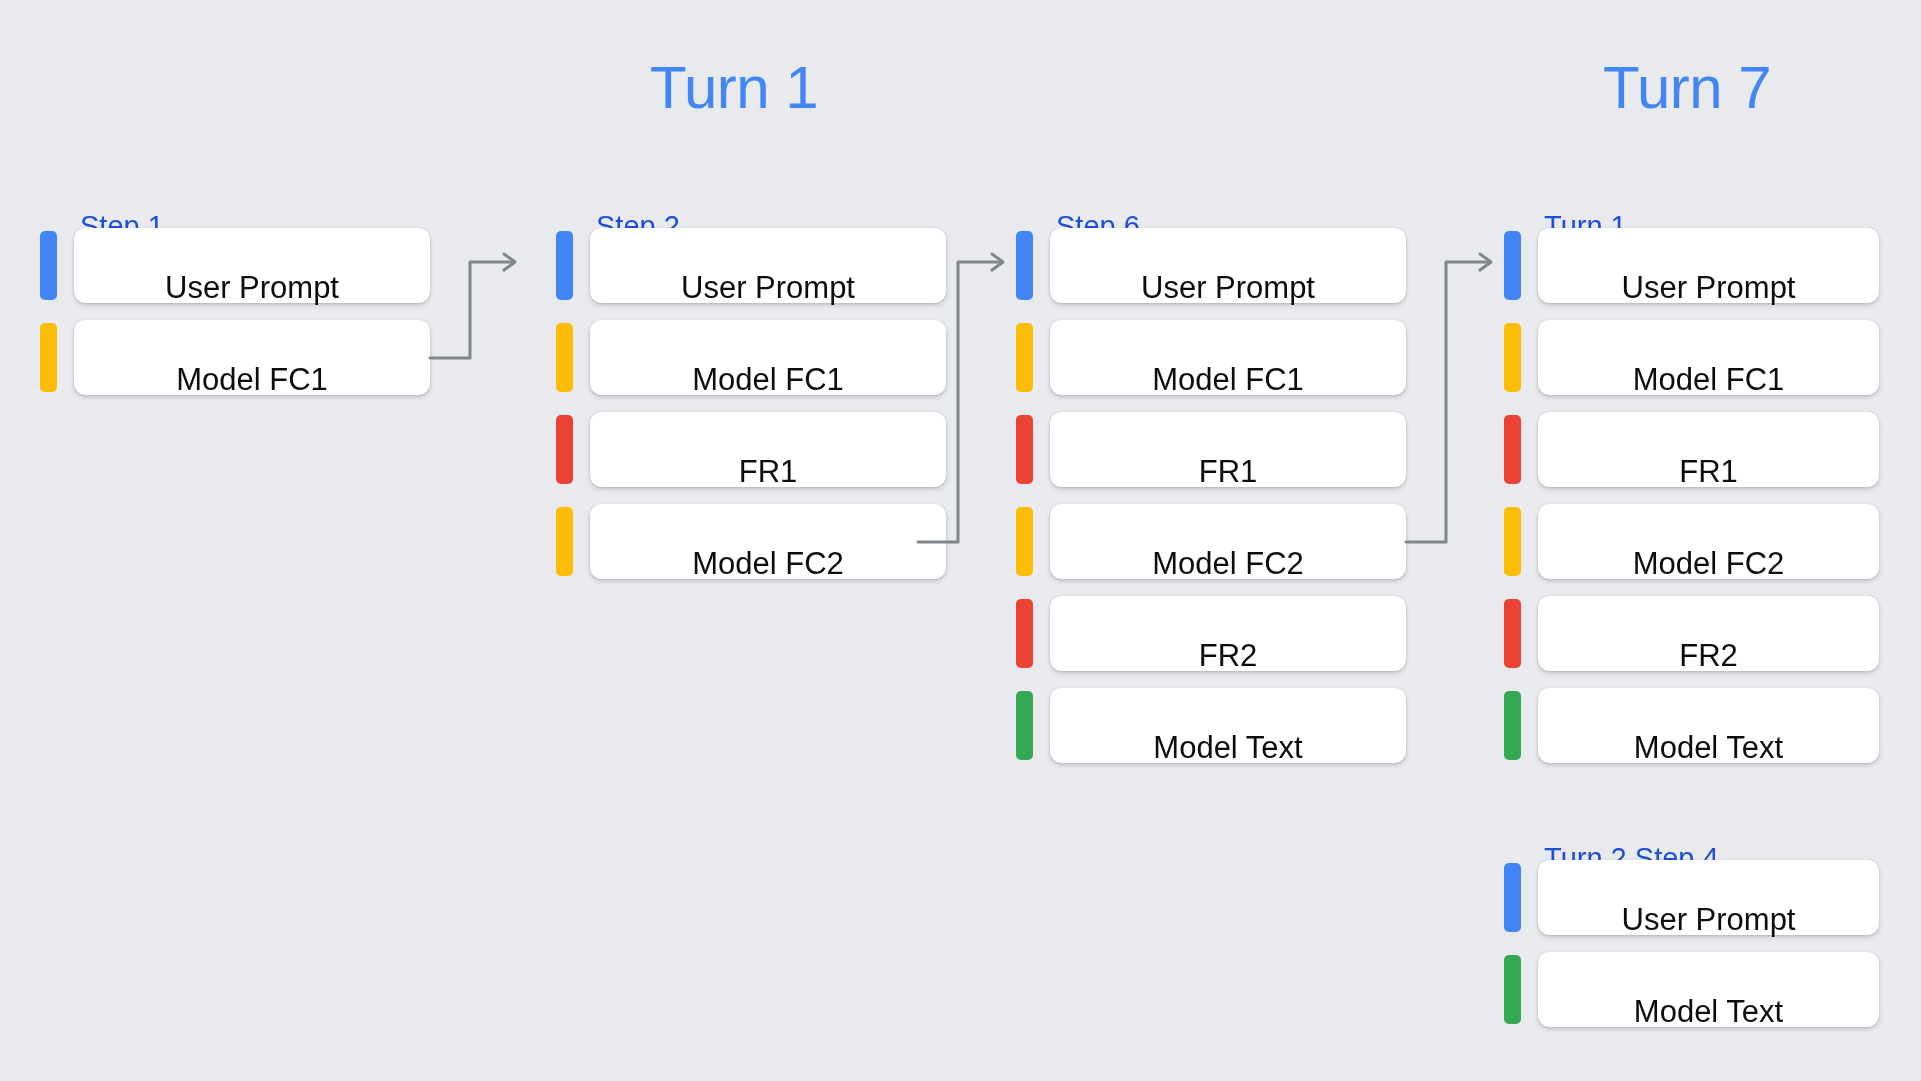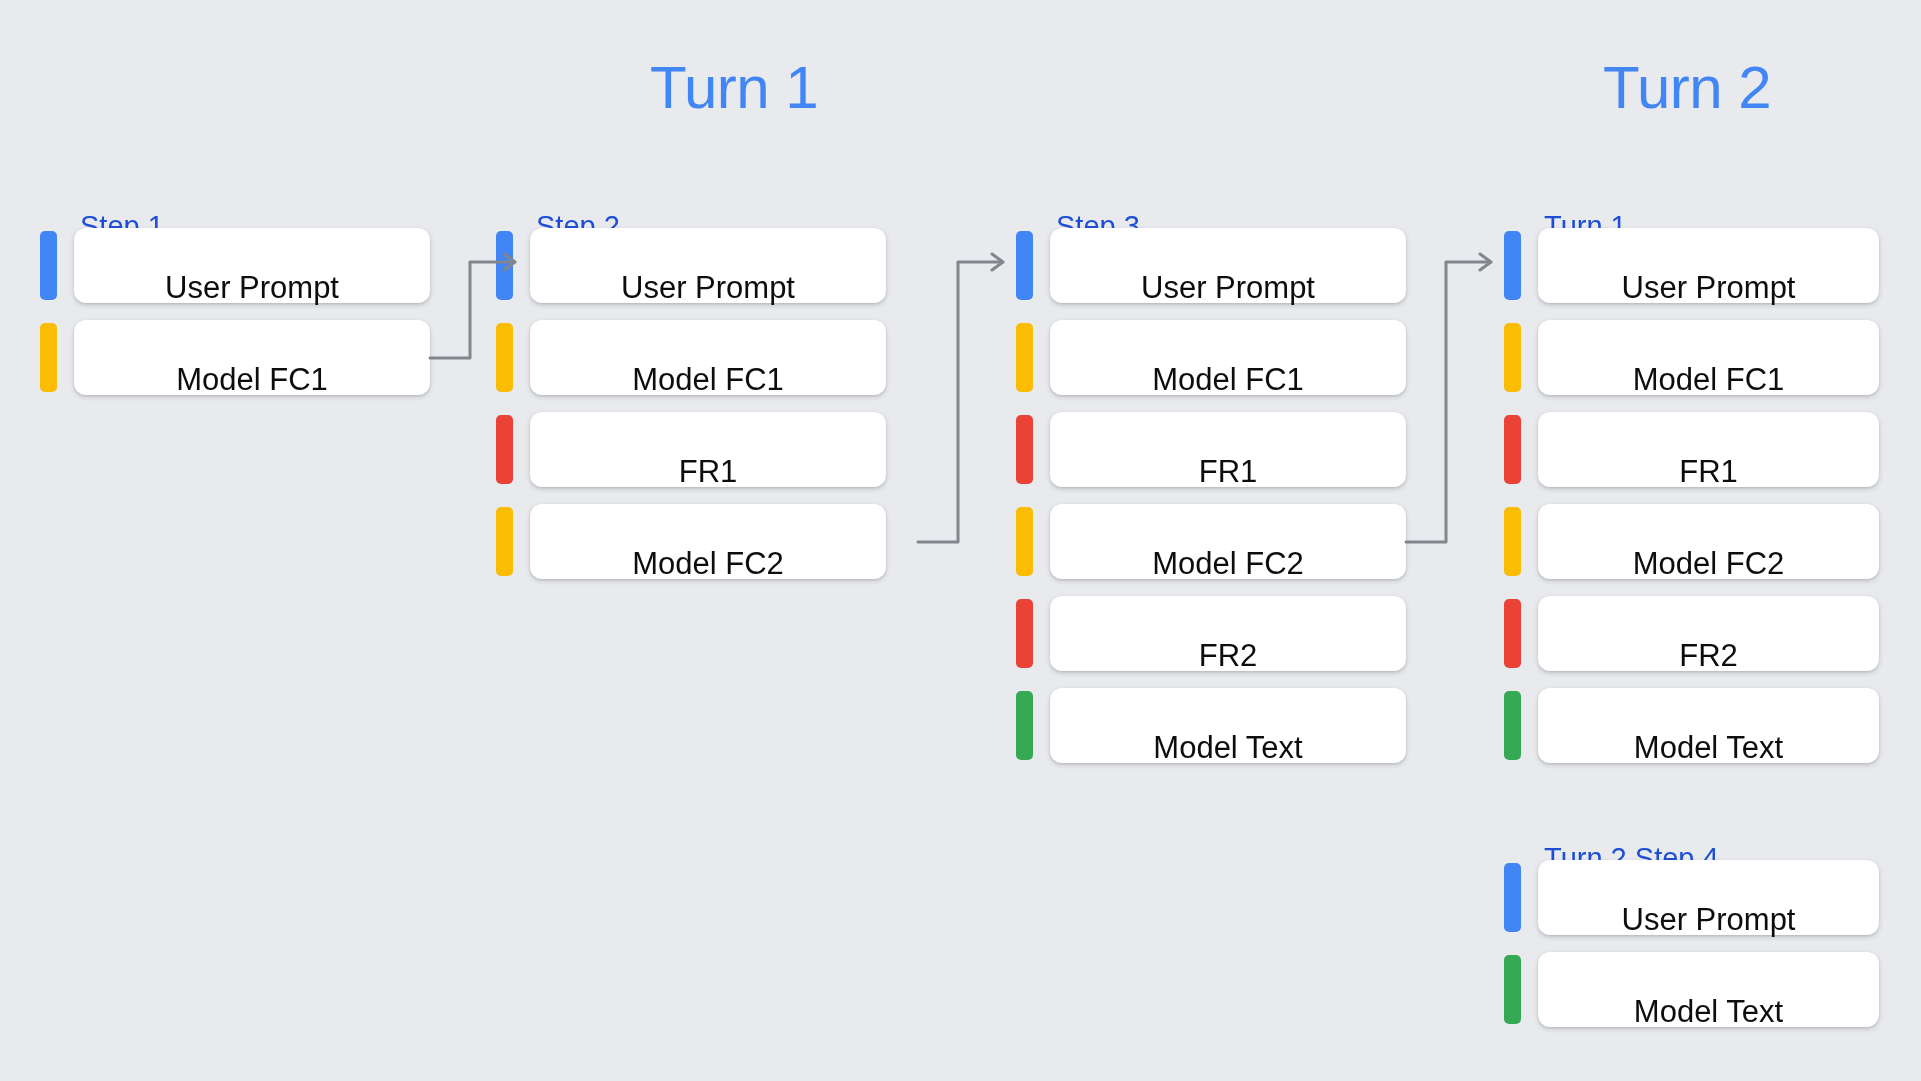--- a/index.html
+++ b/index.html
@@ -93,41 +93,41 @@
     overflow: visible;
     pointer-events: none;
   }
 </style>
 </head>
 <body>
 
 <div id="stage">
 
   <div class="turn-heading" id="heading-turn-1" style="left:650px; top:58px;">Turn 1</div>
-  <div class="turn-heading" id="heading-turn-2" style="left:1603px; top:58px;">Turn 2</div>
+  <div class="turn-heading" id="heading-turn-2" style="left:1603px; top:58px;">Turn 7</div>
 
   <div class="column" id="col-step-1" style="left:40px; top:228px; width:390px;">
     <div class="col-label">Step 1</div>
 
     <div class="row">
       <div class="bar" style="background:#4285f4;"></div>
       <div class="card">
         <span class="card-label">User Prompt</span>
       </div>
     </div>
 
     <div class="row">
       <div class="bar" style="background:#fbbc04;"></div>
       <div class="card">
         <span class="card-label">Model FC1</span>
       </div>
     </div>
   </div>
 
-  <div class="column" id="col-step-2" style="left:496px; top:228px; width:390px;text-decoration:underline;">
+  <div class="column" id="col-step-2" style="left:556px; top:228px; width:390px;text-decoration:underline;">
     <div class="col-label">Step 2</div>
 
     <div class="row">
       <div class="bar" style="background:#4285f4;"></div>
       <div class="card">
         <span class="card-label">User Prompt</span>
       </div>
     </div>
     <div class="row">
       <div class="bar" style="background:#fbbc04;"></div>
@@ -143,21 +143,21 @@
     </div>
     <div class="row">
       <div class="bar" style="background:#fbbc04;"></div>
       <div class="card">
         <span class="card-label">Model FC2</span>
       </div>
     </div>
   </div>
 
   <div class="column" id="col-step-3" style="left:1016px; top:228px; width:390px;">
-    <div class="col-label">Step 3</div>
+    <div class="col-label">Step 6</div>
 
     <div class="row">
       <div class="bar" style="background:#4285f4;"></div>
       <div class="card">
         <span class="card-label">User Prompt</span>
       </div>
     </div>
     <div class="row">
       <div class="bar" style="background:#fbbc04;"></div>
       <div class="card">

